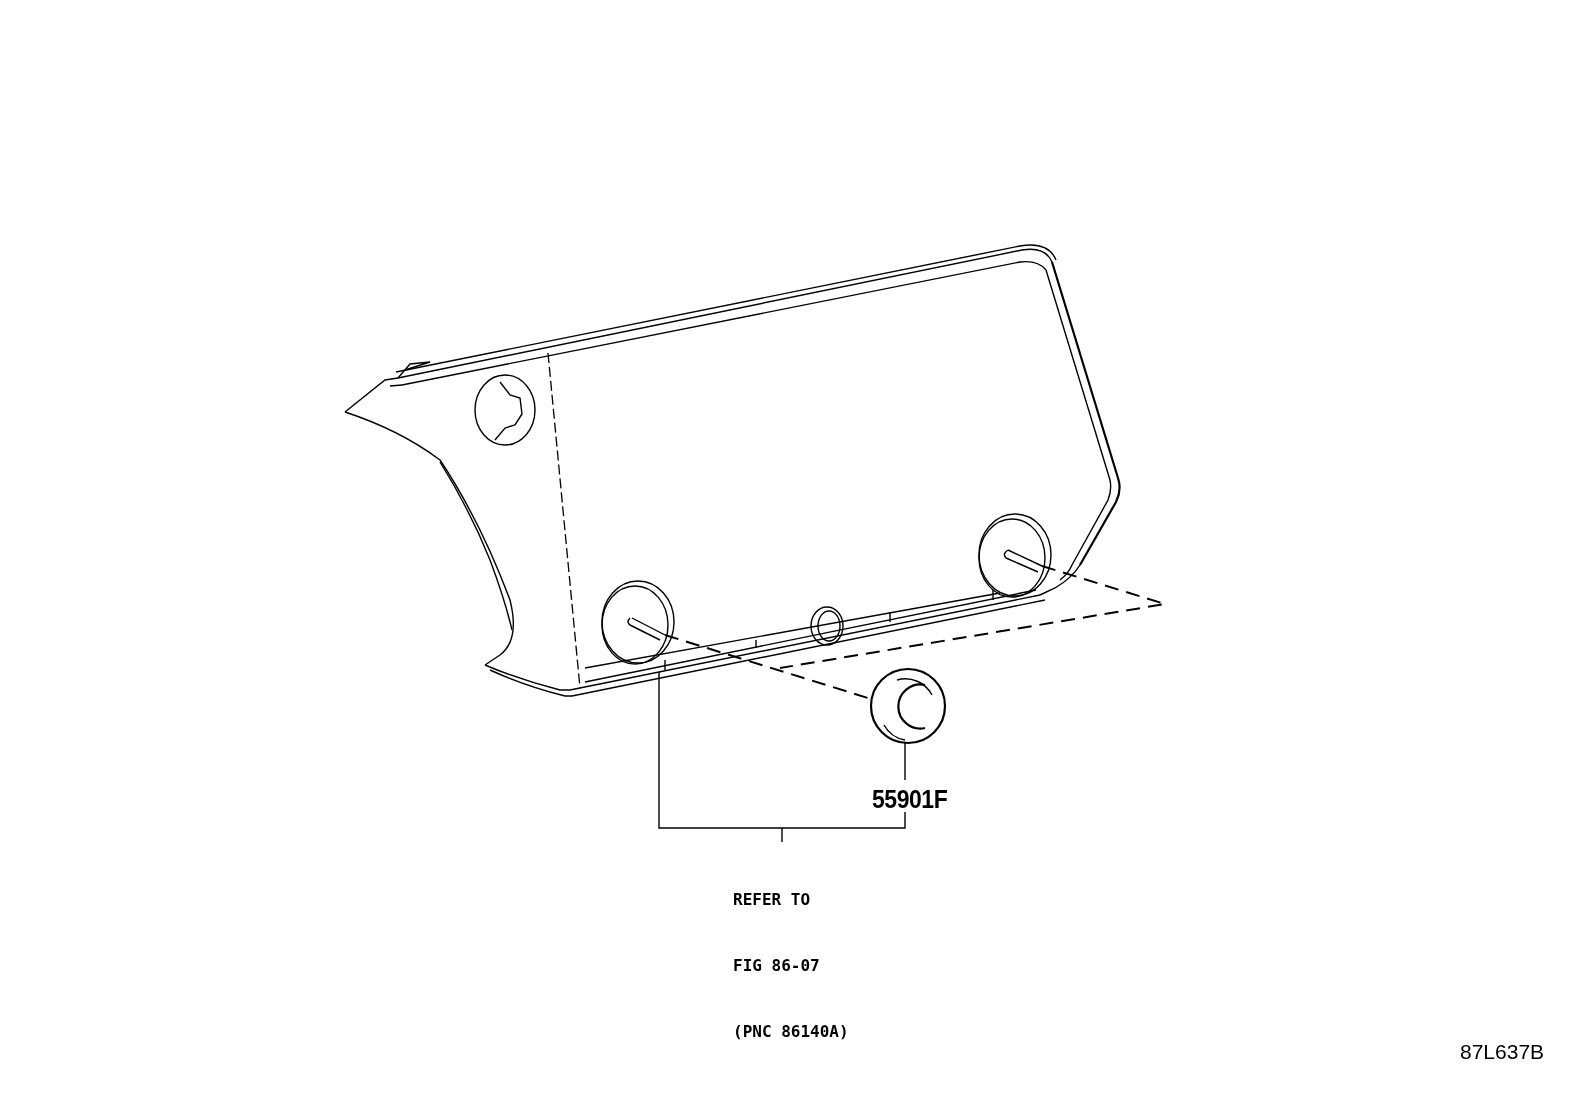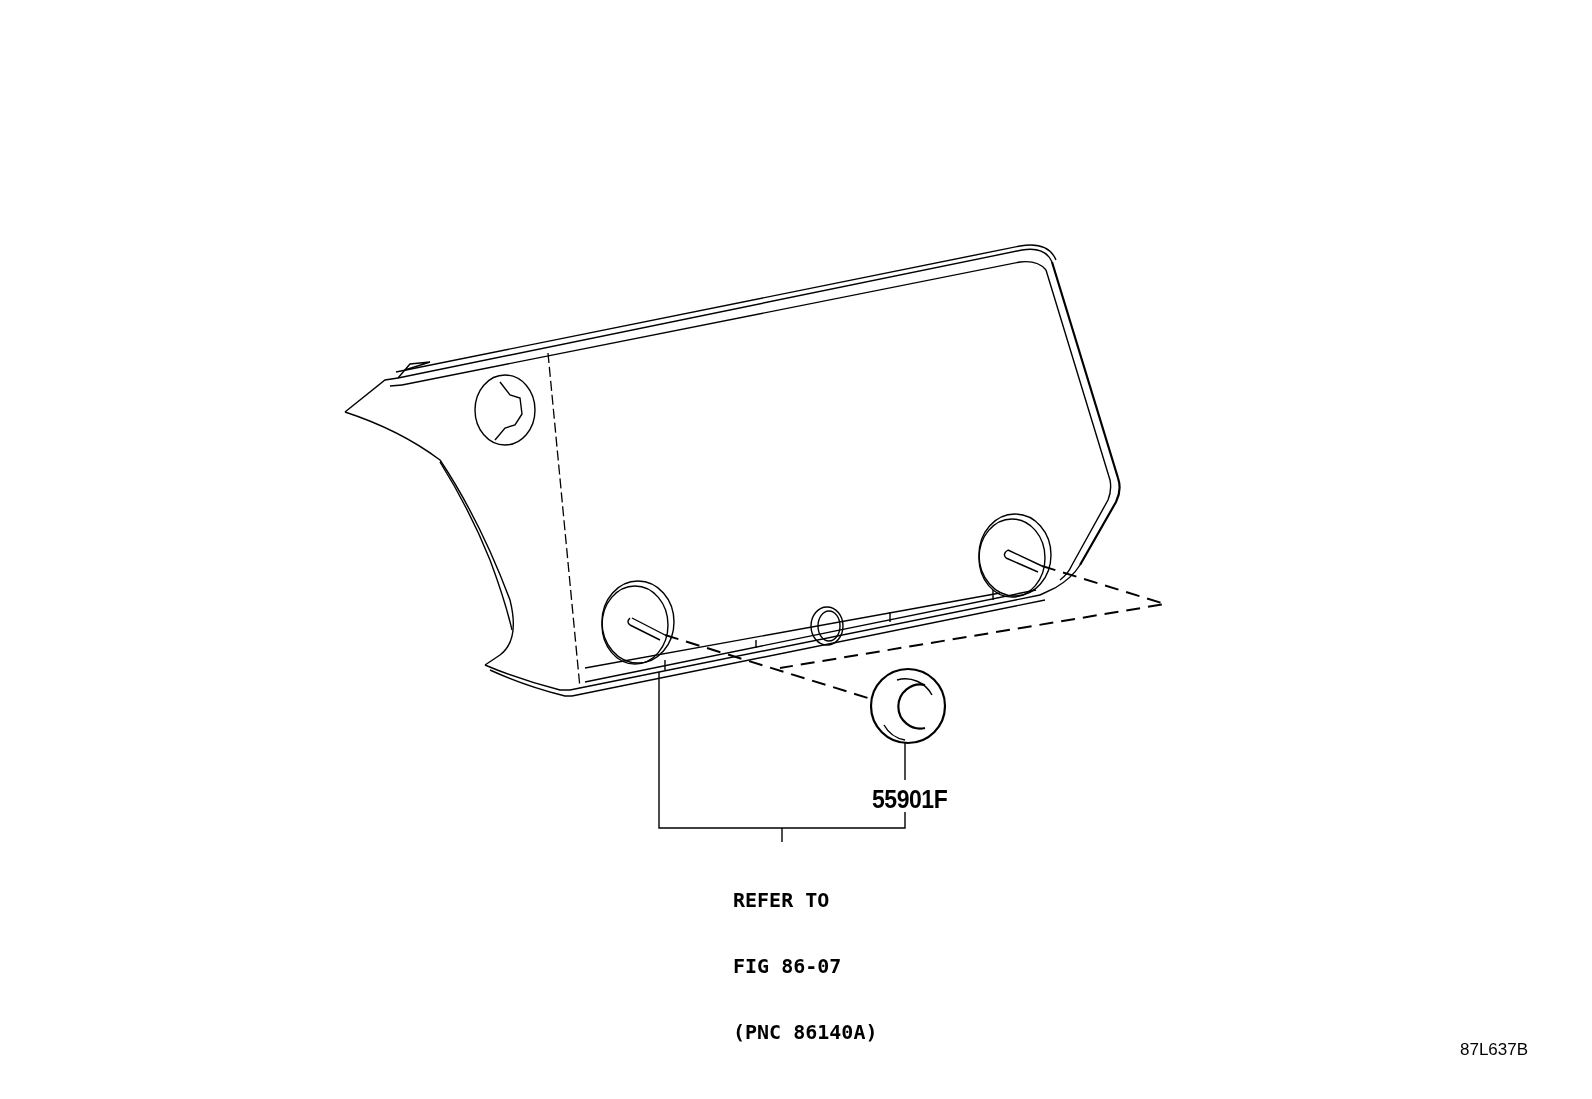--- a/index.html
+++ b/index.html
@@ -5,24 +5,24 @@
     html, body { margin: 0; padding: 0; background: #ffffff; }
     body { width: 1592px; height: 1099px; position: relative; overflow: hidden; font-family: "DejaVu Sans Mono", monospace; }
     #canvas { position: absolute; left: 0; top: 0; width: 1592px; height: 1099px; }
     .part-label {
       position: absolute; font-family: "Liberation Sans", sans-serif; font-weight: bold;
       font-size: 25px; color: #000; letter-spacing: -0.5px; transform: scaleX(0.92); transform-origin: left top;
       cursor: pointer;
     }
     .ref-text {
       position: absolute; font-family: "DejaVu Sans Mono", monospace; font-weight: bold;
-      font-size: 20px; color: #000; line-height: 22px; white-space: pre;
+      font-size: 16px; color: #000; line-height: 22px; white-space: pre;
     }
     .fig-id {
-      position: absolute; font-family: "Liberation Sans", sans-serif; font-size: 17px; color: #000;
+      position: absolute; font-family: "Liberation Sans", sans-serif; font-size: 21px; color: #000;
     }
     svg .ln { fill: none; stroke: #000; stroke-width: 1.4; }
     svg .thk { fill: none; stroke: #000; stroke-width: 2.2; }
     svg .dash { fill: none; stroke: #000; stroke-width: 2; stroke-dasharray: 14 8; }
     svg .thin-dash { fill: none; stroke: #000; stroke-width: 1.3; stroke-dasharray: 10 4; }
   </style>
 </head>
 <body>
 
 <svg id="canvas" viewBox="0 0 1592 1099" xmlns="http://www.w3.org/2000/svg">

